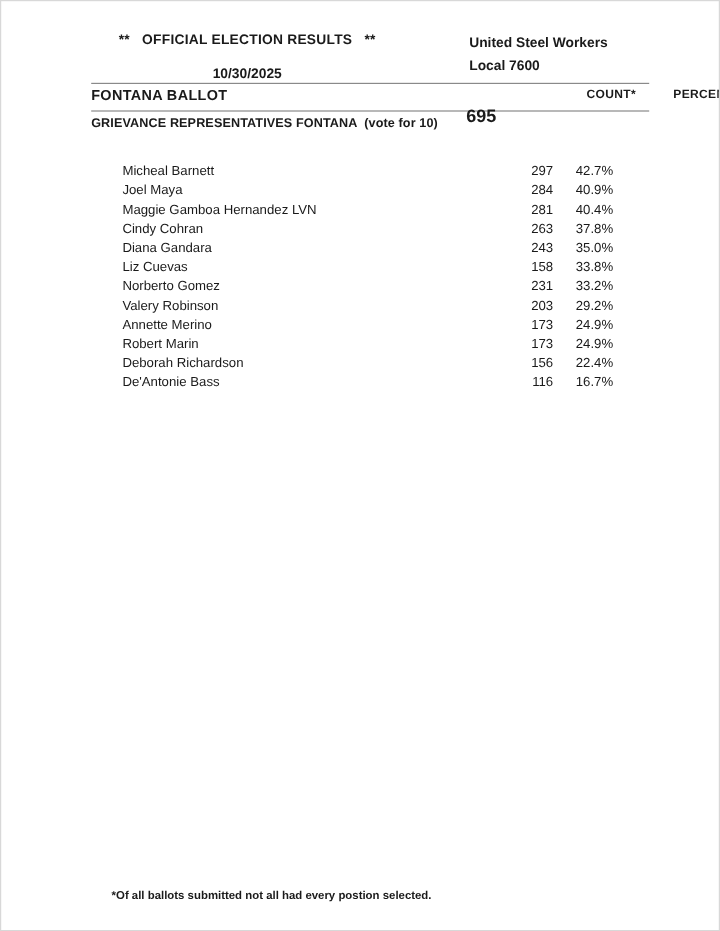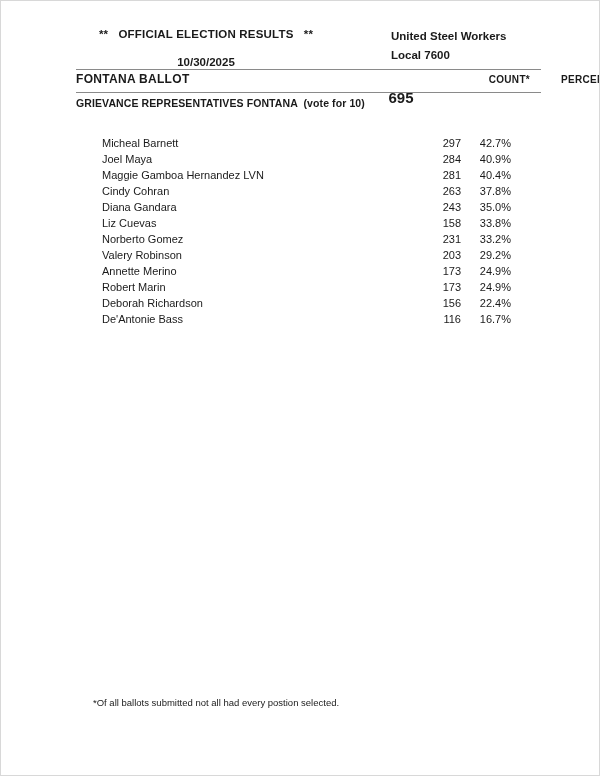--- a/index.html
+++ b/index.html
@@ -180,23 +180,23 @@
     position: absolute;
     left: 0;
     top: 610px;
     width: 600px;
     height: 120px;
   }
 
   .footnote {
     position: absolute;
     left: 92px;
-    top: 696px;
+    top: 740px;
     font-size: 9.5px;
-    font-weight: normal;
+    font-weight: bold;
     white-space: pre;
   }
 </style>
 </head>
 <body>
 
 <div class="page">
 
   <div class="header">
     <div class="hdr-left">

